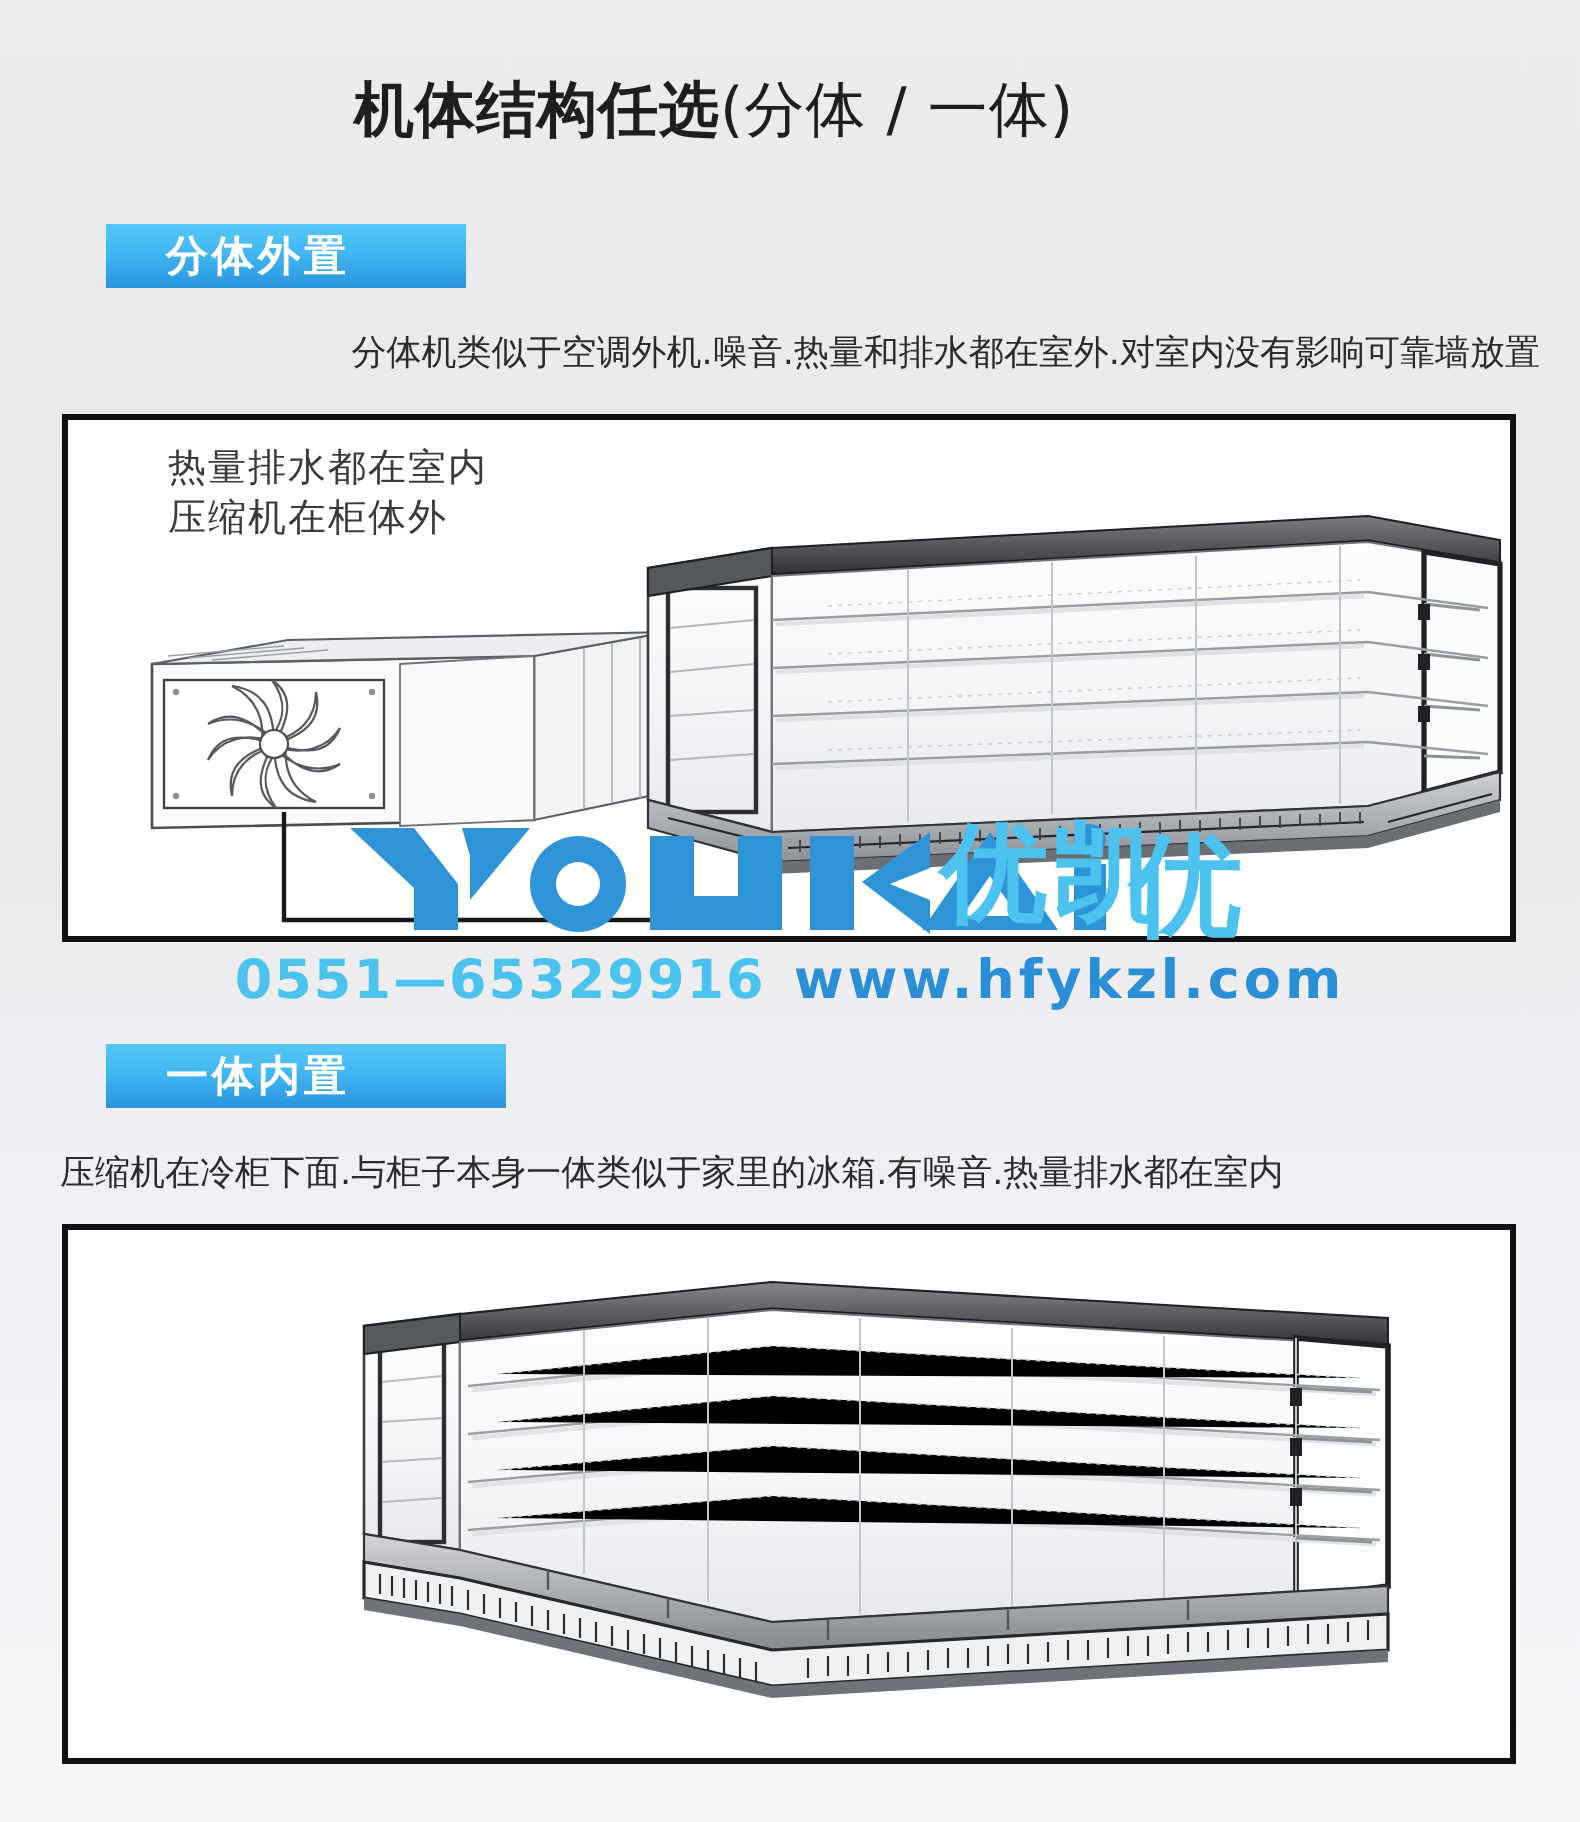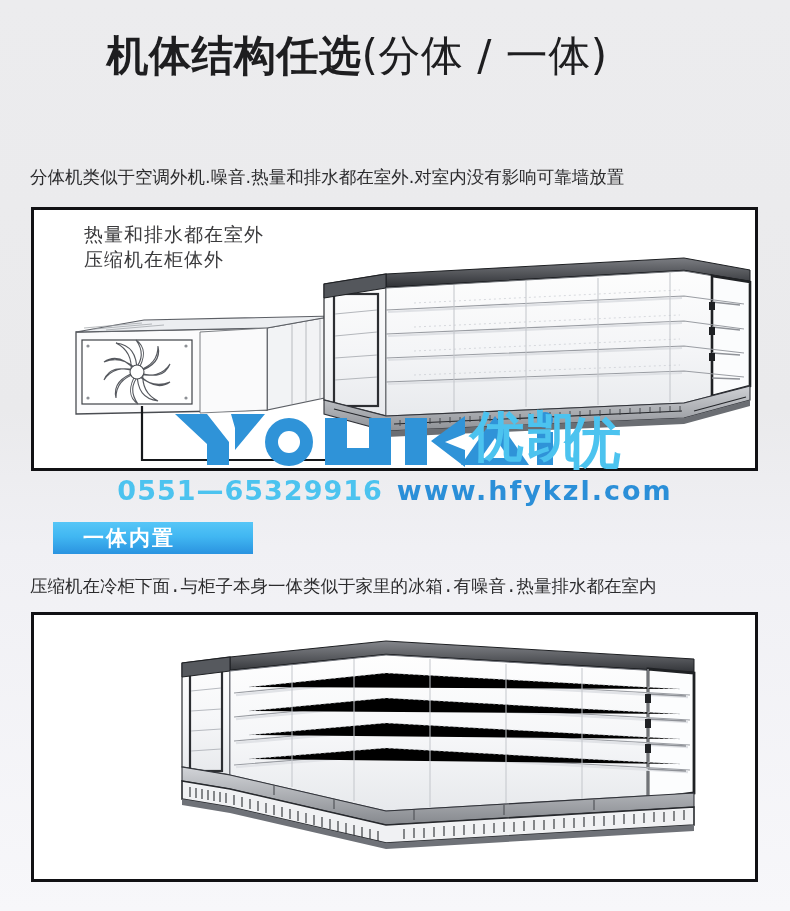--- a/index.html
+++ b/index.html
@@ -22,21 +22,21 @@
     overflow: hidden;
   }
 
   
   .page-title {
     position: absolute;
     left: 0;
     top: 28px;
     width: 714px;
     text-align: center;
-    font-size: 42px;
+    font-size: 30px;
     line-height: 56px;
     color: #1e1e20;
     letter-spacing: 0.5px;
     white-space: nowrap;
   }
   .page-title .t-strong {
     font-weight: bold;
   }
   .page-title .t-light {
     font-weight: normal;
@@ -63,22 +63,22 @@
   .desc {
     position: absolute;
     left: 30px;
     width: 740px;
     font-size: 17.5px;
     line-height: 24px;
     color: #2b2b2d;
     white-space: nowrap;
     letter-spacing: 0px;
   }
-  #desc-1 { top: 165px; }
-  #desc-2 { top: 575px; font-family: Liberation Mono, monospace; }
+  #desc-1 { top: 165px; text-align: right; }
+  #desc-2 { top: 575px; }
 
   
   .panel {
     position: absolute;
     background: #ffffff;
     border: 3px solid #111114;
     box-sizing: border-box;
     overflow: hidden;
   }
   #panel-1 { left: 31px; top: 207px; width: 727px; height: 264px; }
@@ -133,20 +133,21 @@
   #wm-phone { color: #4cc3ef; }
   #wm-url { color: #2b8fd8; margin-left: 14px; letter-spacing: 2px; }
 </style>
 </head>
 <body>
 
 <div id="page">
 
   <div class="page-title"><span class="t-strong">机体结构任选</span><span class="t-light">(分体 / 一体)</span></div>
 
+  <div class="badge" id="badge-1">分体外置</div>
   <div class="desc" id="desc-1">分体机类似于空调外机.噪音.热量和排水都在室外.对室内没有影响可靠墙放置</div>
 
   <div class="panel" id="panel-1">
     <svg class="panel-svg" viewBox="0 0 721 258" preserveAspectRatio="none">
       <defs>
         <linearGradient id="glassA" x1="0" y1="0" x2="0" y2="1">
           <stop offset="0%" stop-color="#fdfdfd"></stop>
           <stop offset="55%" stop-color="#f4f5f7"></stop>
           <stop offset="100%" stop-color="#e8eaed"></stop>
         </linearGradient>
@@ -457,21 +458,21 @@
           <path d="M610 208 L610 198"></path>
             <path d="M620 207 L620 197"></path>
             <path d="M630 207 L630 197"></path>
           <path d="M640 206 L640 196"></path>
             <path d="M650 205 L650 195"></path>
         </g>
         <path d="M148 184 L196 192 L352 228 L660 210 L660 216 L352 234 L196 198 L148 190 Z" fill="#6f7278"></path>
       </g>
     </svg>
   </div>
-  <div class="panel-caption" id="caption-2">热量和排水都在室外</div>
+  <div class="panel-caption" id="caption-2">热量排水都在室内</div>
 
   <div id="watermark">
     <svg id="wm-logo" viewBox="0 0 450 62">
       <g fill="#2f93d8">
 
         <path d="M2 6 L34 6 L56 34 L56 57 L34 57 L34 36 Z"></path>
         <path d="M58 6 L92 6 L62 42 L62 20 Z"></path>
       </g>
 
       <circle cx="116" cy="34" r="24" fill="#2f93d8"></circle>

